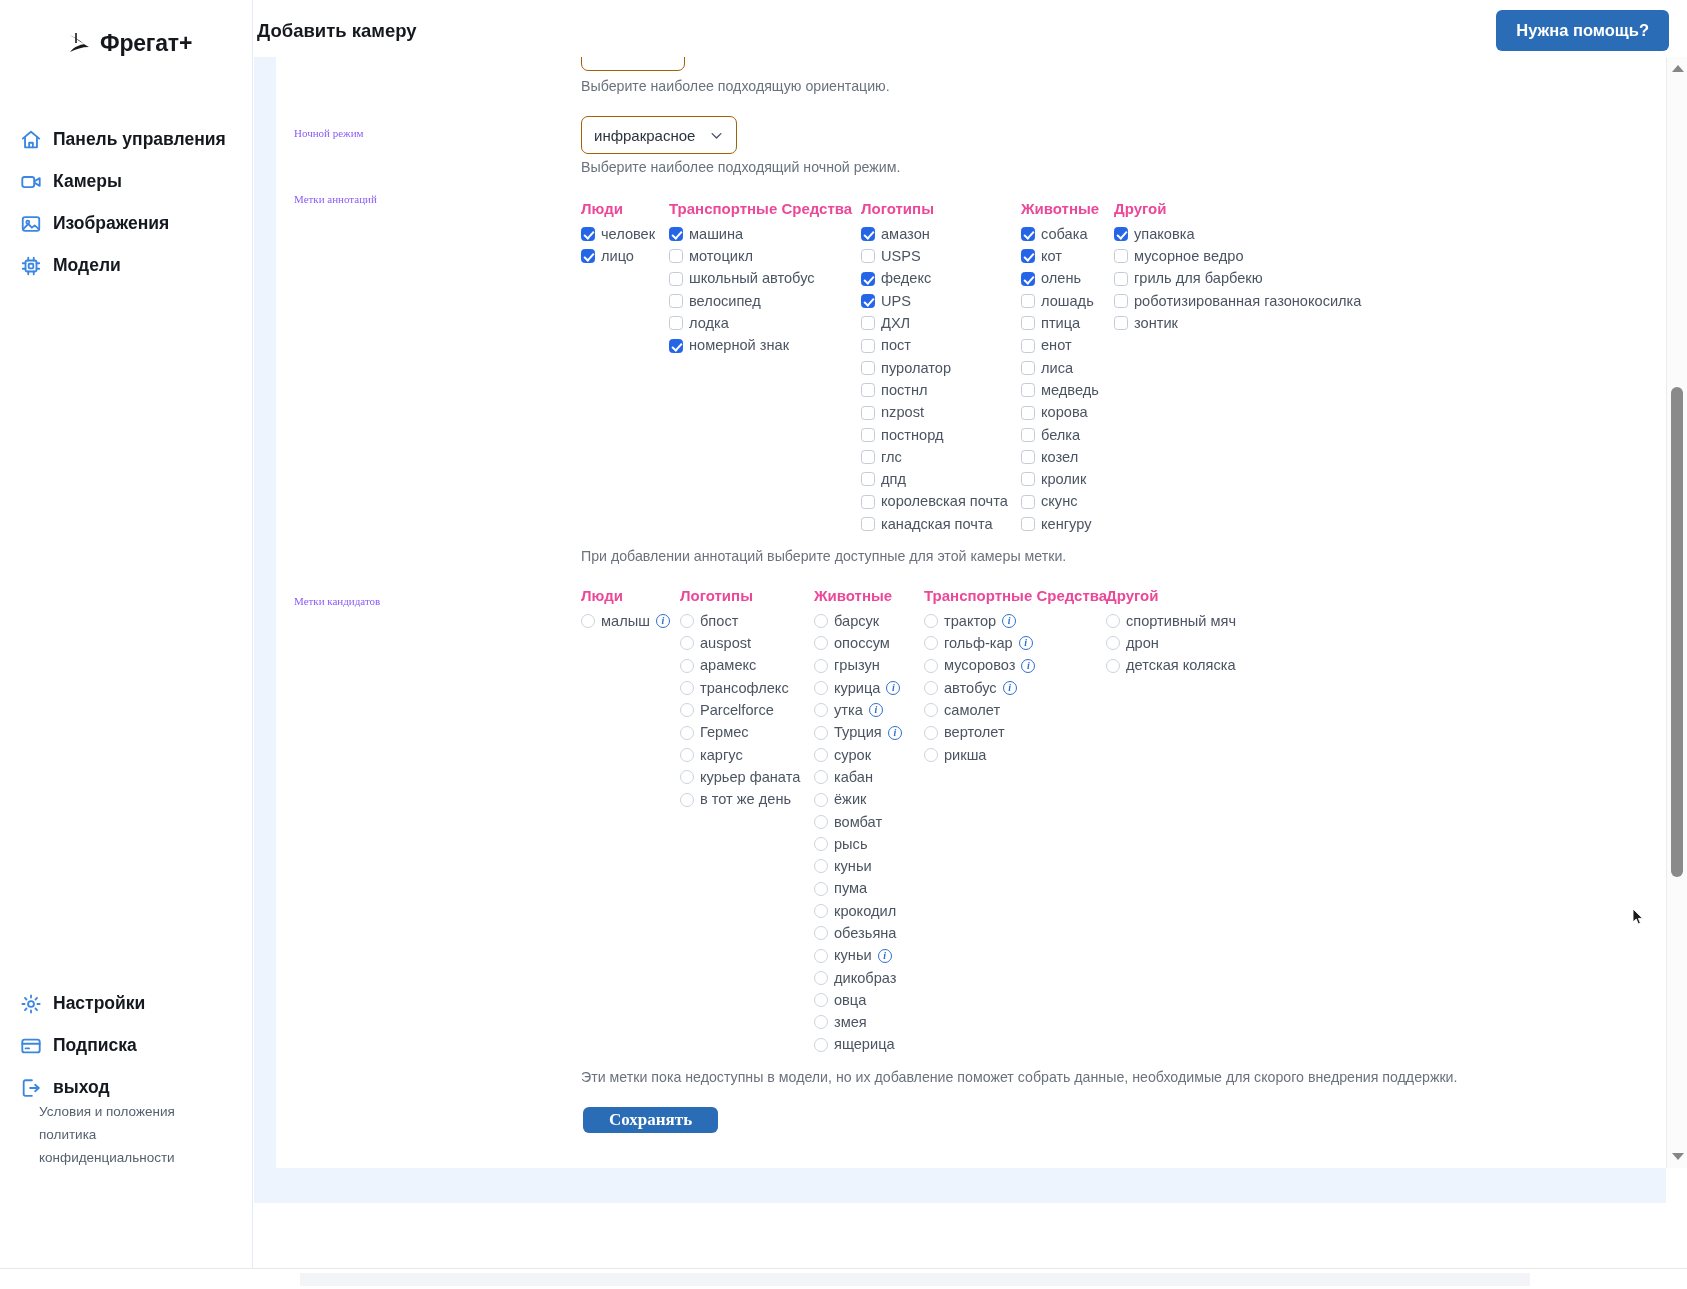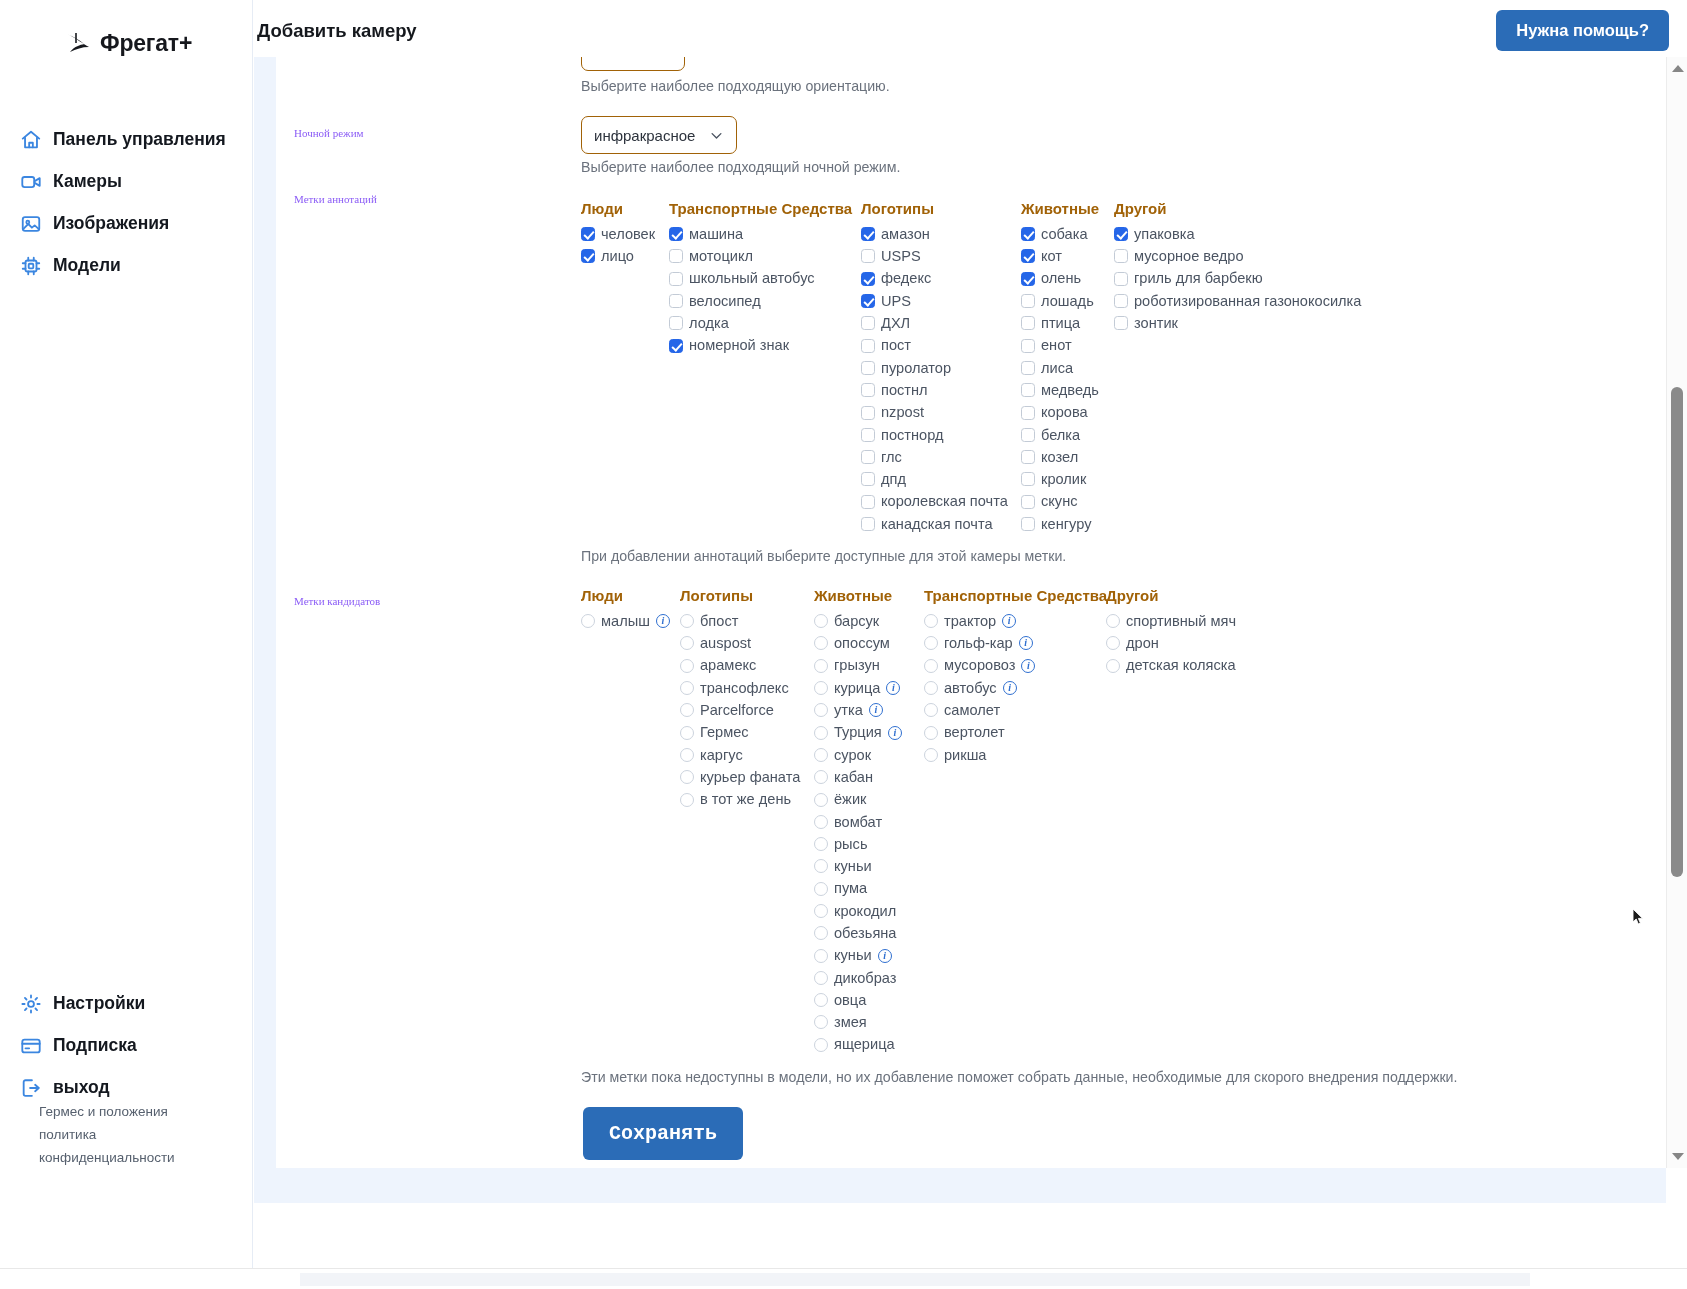--- a/index.html
+++ b/index.html
@@ -151,21 +151,21 @@
     color: #2d333d;
     cursor: pointer;
     gap: 14px;
   }
   .chev { color:#4a5360; display:flex; }
 
   
   .cat-title {
     font-size: 15px;
     font-weight: 700;
-    color: #a16207;
+    color: #ec4899;
     margin-bottom: 6px;
     white-space: nowrap;
   }
   .opt {
     display: flex;
     align-items: center;
     gap: 6px;
     height: 22.3px;
     cursor: pointer;
     white-space: nowrap;
@@ -222,25 +222,25 @@
 
   .note {
     font-size: 14.2px;
     color: #6b727d;
   }
   .save-btn {
     background: #2b6cb7;
     color: #fff;
     border: none;
     border-radius: 6px;
-    font-size: 20px;
+    font-size: 17px;
     font-weight: 700;
-    padding: 15px 26px;
+    padding: 3px 26px;
     cursor: pointer;
-    font-family: Liberation Mono, monospace;
+    font-family: Liberation Serif, serif;
   }
 
   
   .vscroll {
     position: absolute;
     right: 0; top: 57px;
     width: 21px; height: 1111px;
     background: #fbfbfb;
     border-left: 1px solid #ececec;
   }
@@ -371,21 +371,21 @@
               <path d="M13 3.5H6a2 2 0 0 0-2 2v13a2 2 0 0 0 2 2h7"></path>
               <path d="M16.5 8.5 20.5 12l-4 3.5"></path>
               <path d="M20 12h-9"></path>
             </svg>
         </span>
         <span class="nav-label">выход</span>
       </div>
     </div>
 
     <div class="legal">
-      <a>Гермес и положения</a>
+      <a>Условия и положения</a>
       <a>политика</a>
       <a>конфиденциальности</a>
     </div>
   </aside>
 
   <div class="page-title">Добавить камеру</div>
   <button class="help-btn">Нужна помощь?</button>
 
   <div class="content-wrap">
     <div class="rail"></div>

